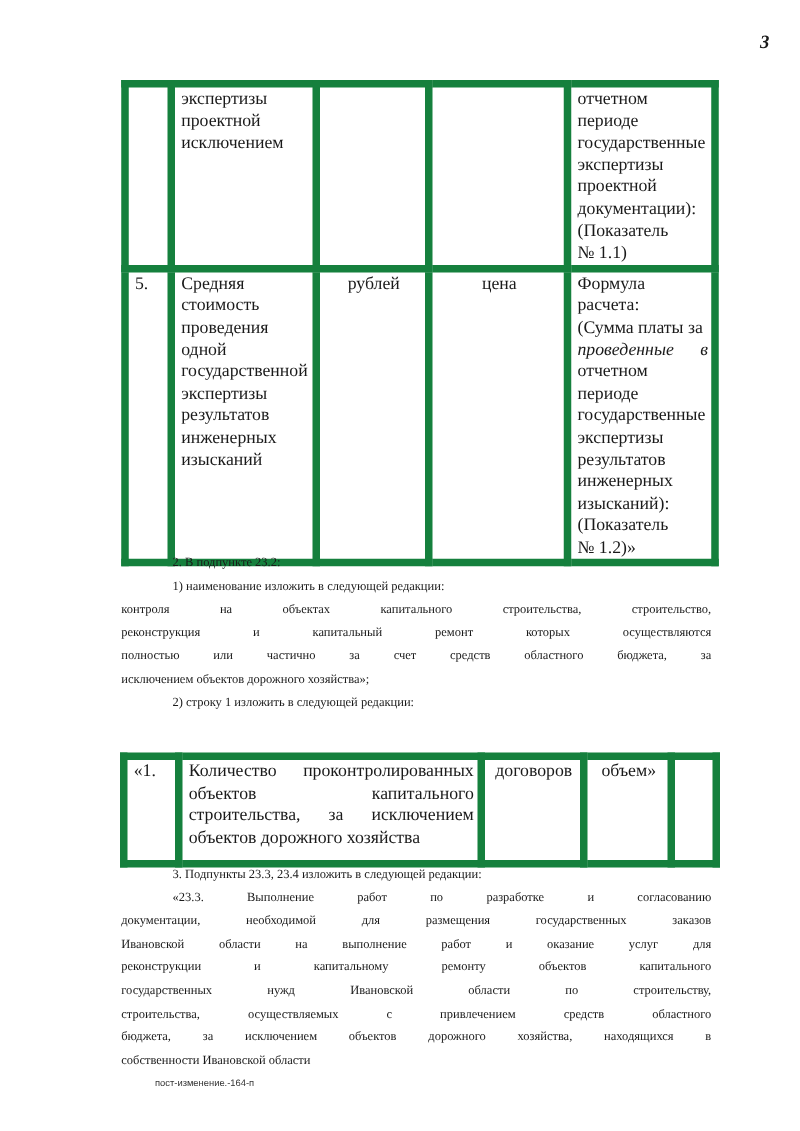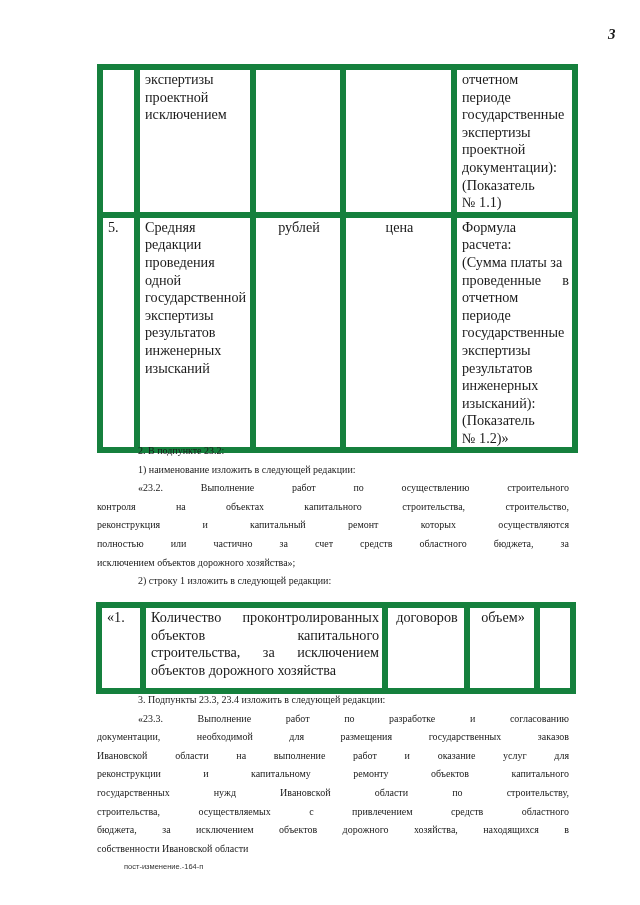--- a/index.html
+++ b/index.html
@@ -4,21 +4,21 @@
 <style>
   html, body { margin: 0; padding: 0; background: #ffffff; }
   body { width: 640px; height: 905px; position: relative; overflow: hidden;
          font-family: "Liberation Serif", "DejaVu Serif", serif; color: #1a1a1a; }
   .page-num { position: absolute; left: 608px; top: 26px; font-size: 15px; font-style: italic; font-weight: bold; }
   table { border-collapse: collapse; position: absolute; table-layout: fixed; }
   td { border: 6px solid #15803d; vertical-align: top; font-size: 14.2px; line-height: 17.6px; padding: 1px 3px 0 5px; }
   #t1 { left: 97px; top: 64px; }
   #t2 { left: 96px; top: 602px; }
   .c { text-align: center; }
-  .line { white-space: pre; }
+  .line { white-space: pre; font-style: italic; }
   .para { position: absolute; left: 97px; width: 472px; font-size: 10px; line-height: 18.6px; }
   .p { margin: 0; text-align: justify; }
   .ind { text-indent: 41px; }
   .jl { text-align: justify; text-align-last: justify; }
   .footer { position: absolute; left: 80px; top: 862px; font-family: "Liberation Sans", "DejaVu Sans", sans-serif; font-size: 7.5px; color: #333; padding-left: 44px; }
 </style>
 </head>
 <body>
 
 <div class="page-num">3</div>
@@ -49,21 +49,21 @@
       <div>проектной</div>
       <div>документации):</div>
       <div>(Показатель</div>
       <div>№ 1.1)</div>
     </td>
   </tr>
   <tr style="height:224px">
     <td>5.</td>
     <td>
       <div>Средняя</div>
-      <div>редакции</div>
+      <div>стоимость</div>
       <div>проведения одной</div>
       <div>государственной</div>
       <div>экспертизы</div>
       <div>результатов</div>
       <div>инженерных</div>
       <div>изысканий</div>
     </td>
     <td class="c">рублей</td>
     <td class="c">цена</td>
     <td>
@@ -81,21 +81,20 @@
       <div>(Показатель</div>
       <div>№ 1.2)»</div>
     </td>
   </tr>
 </tbody>
   </table>
 
 <div class="para" style="top:442px">
   <p class="p ind">2. В подпункте 23.2:</p>
   <p class="p ind">1) наименование изложить в следующей редакции:</p>
-  <p class="p ind jl">«23.2. Выполнение работ по осуществлению строительного</p>
   <p class="p jl">контроля на объектах капитального строительства, строительство,</p>
   <p class="p jl">реконструкция и капитальный ремонт которых осуществляются</p>
   <p class="p jl">полностью или частично за счет средств областного бюджета, за</p>
   <p class="p">исключением объектов дорожного хозяйства»;</p>
   <p class="p ind">2) строку 1 изложить в следующей редакции:</p>
 </div>
 
 <table id="t2">
   <colgroup>
     <col style="width:44px">

